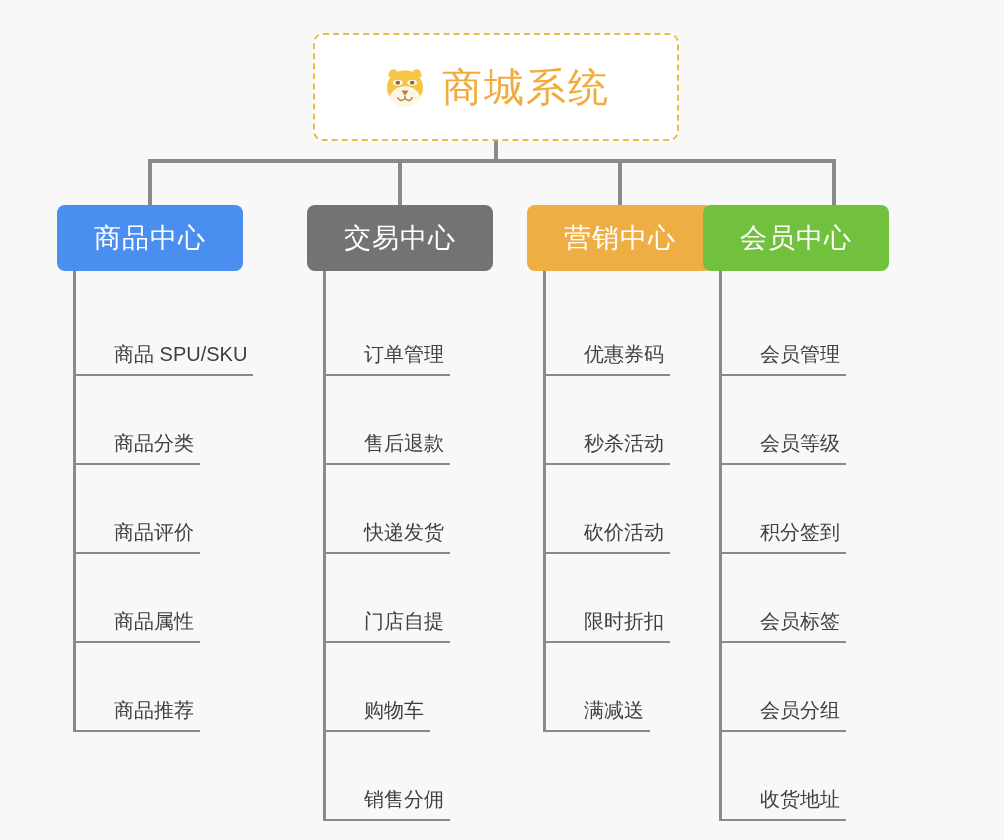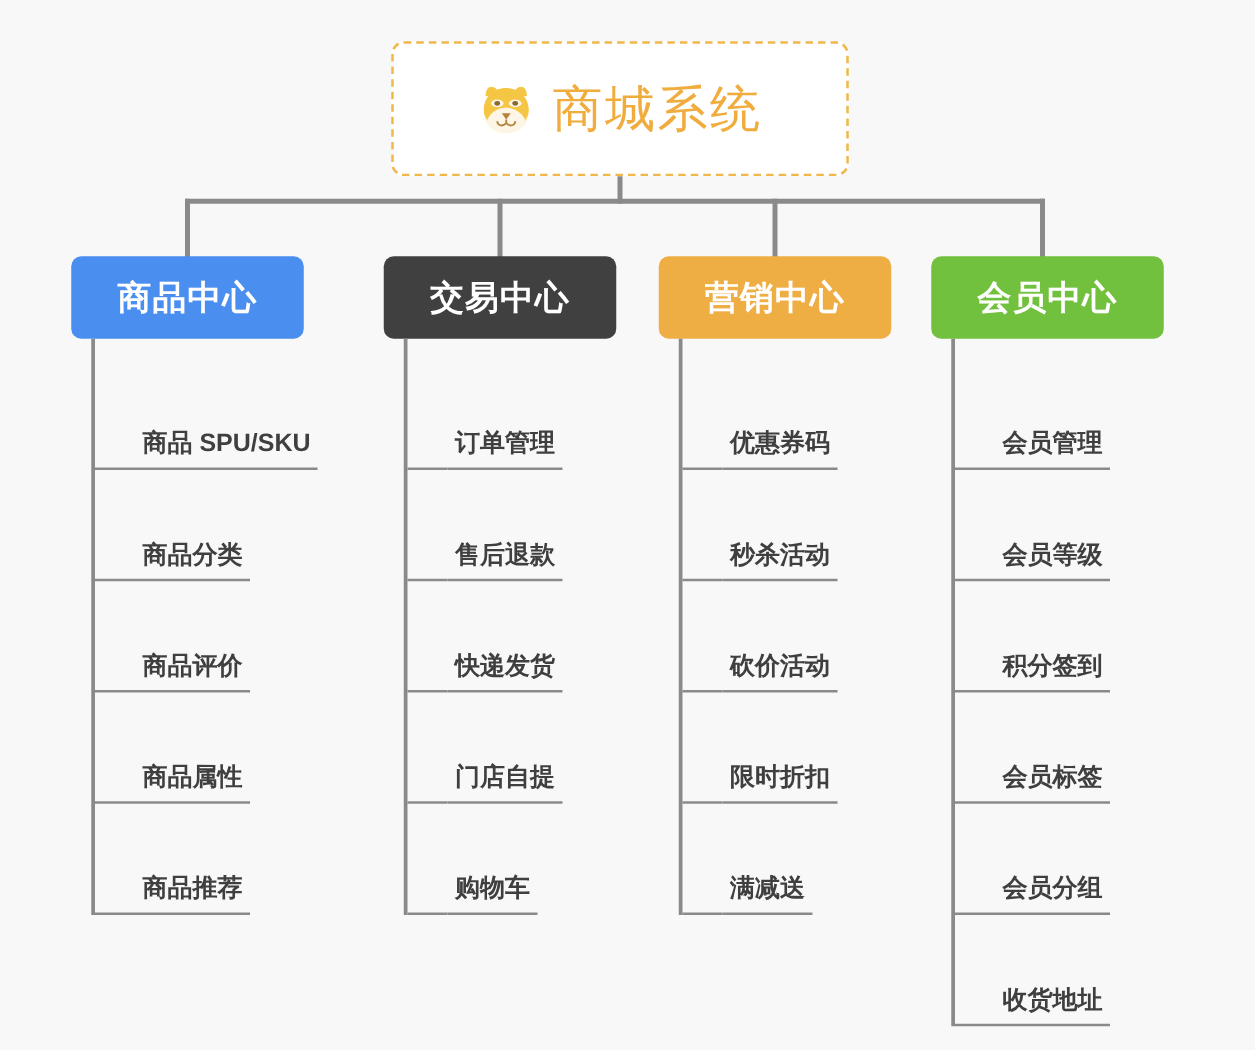--- a/index.html
+++ b/index.html
@@ -60,40 +60,39 @@
     background: #8a8a8a;
   }
   .conn-v { width: 4px; }
   .conn-h { height: 4px; }
 
   
   .column {
     position: absolute;
     top: 205px;
     width: 186px;
-    font-weight: bold;
   }
   .col-1 { left: 57px; }
   .col-2 { left: 307px; }
   .col-3 { left: 527px; }
-  .col-4 { left: 745px; }
+  .col-4 { left: 703px; }
 
   .cat-header {
     height: 66px;
     border-radius: 8px;
     display: flex;
     align-items: center;
     justify-content: center;
     color: #ffffff;
     font-size: 27px;
     letter-spacing: 1px;
     box-sizing: border-box;
   }
   .col-1 .cat-header { background: #4a8ef0; }
-  .col-2 .cat-header { background: #404040; }
+  .col-2 .cat-header { background: #737373; }
   .col-3 .cat-header { background: #eeae44; }
   .col-4 .cat-header { background: #72c13e; }
 
   
   .leaf-wrap {
     position: relative;
     margin-left: 16px;
     padding-top: 16px;
     border-left: 3px solid #8a8a8a;
   }
@@ -194,20 +193,23 @@
         </div>
       <div class="leaf">
           <span class="leaf-inner">快递发货</span>
         </div>
       <div class="leaf">
           <span class="leaf-inner">门店自提</span>
         </div>
       <div class="leaf">
           <span class="leaf-inner">购物车</span>
         </div>
+      <div class="leaf">
+          <span class="leaf-inner">销售分佣</span>
+        </div>
     </div>
   </div>
 
   <div class="column col-3">
     <div class="cat-header">
       <span>营销中心</span>
     </div>
     <div class="leaf-wrap">
       <div class="leaf">
           <span class="leaf-inner">优惠券码</span>

